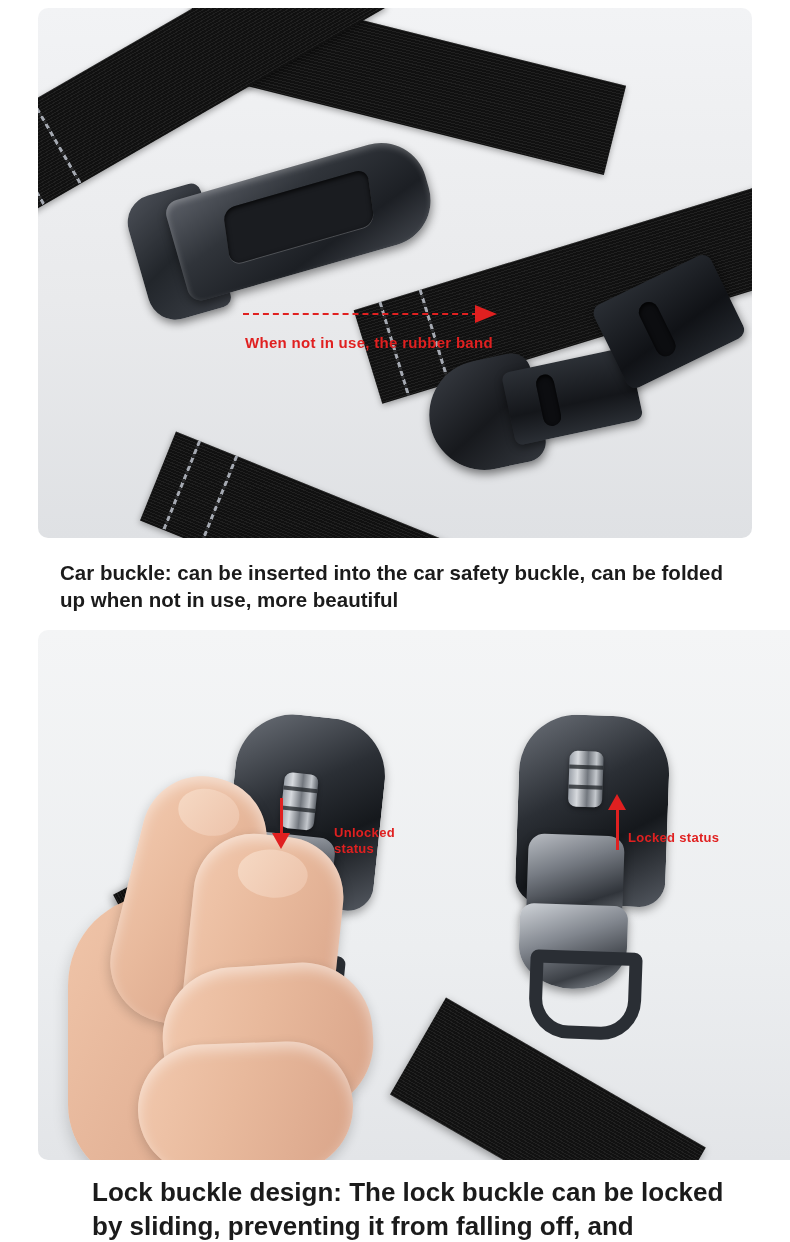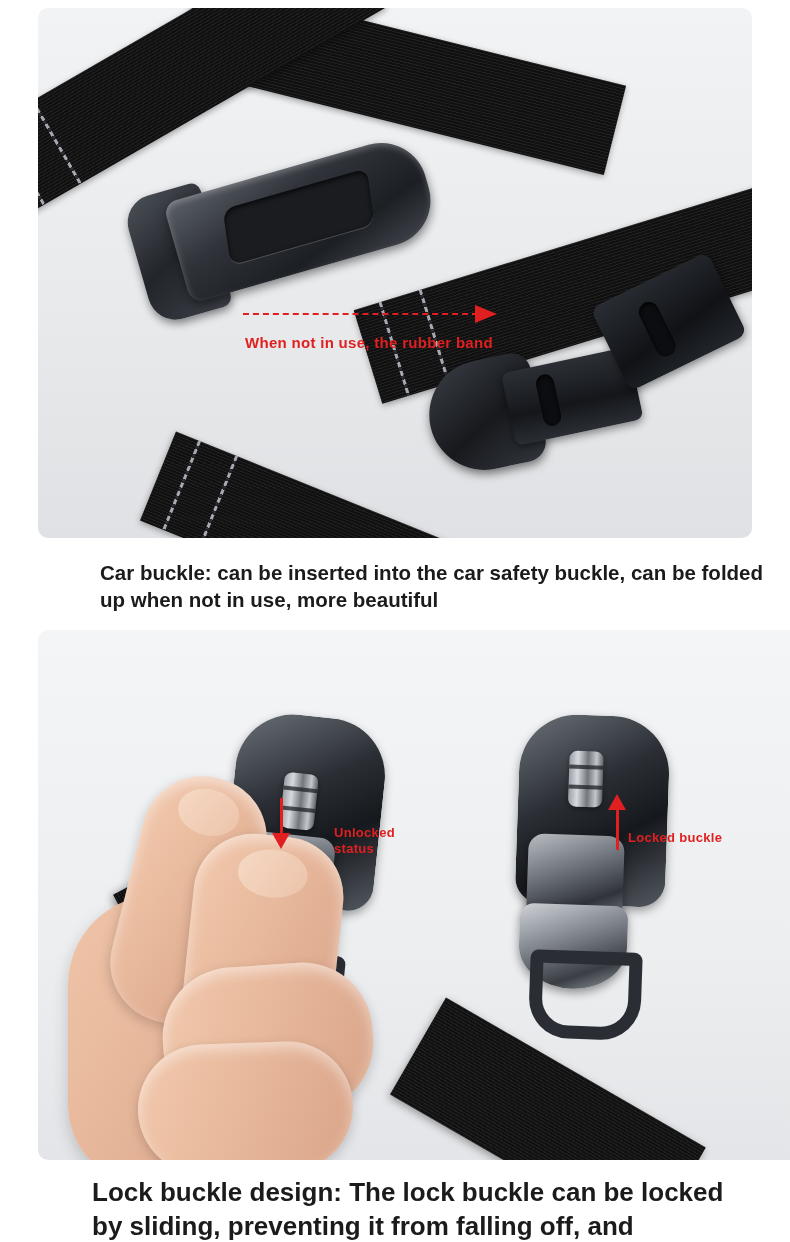--- a/index.html
+++ b/index.html
@@ -241,21 +241,20 @@
     position: absolute;
     font-weight: bold;
     color: #1b1b1b;
     line-height: 1.30;
   }
   .caption1 {
     left: 60px;
     top: 560px;
     width: 690px;
     font-size: 20.5px;
-    margin-left: 40px;
   }
 
   
   .panel2 {
     position: absolute;
     left: 38px;
     top: 630px;
     width: 776px;
     height: 530px;
     border-radius: 10px;
@@ -537,18 +536,18 @@
       <div class="carab-swivel"></div>
       <div class="carab-dring"></div>
     </div>
 
     <div class="arrow-down-line"></div>
     <div class="arrow-down-head"></div>
     <div class="anno-red anno-p2a">Unlocked status</div>
 
     <div class="arrow-up-line"></div>
     <div class="arrow-up-head"></div>
-    <div class="anno-red anno-p2b">Locked buckle</div>
+    <div class="anno-red anno-p2b">Locked status</div>
   </div>
 
   <div class="caption caption2">Lock buckle design: The lock buckle can be locked by sliding, preventing it from falling off, and providing better safety</div>
 
 </div>
 
 </body></html>

